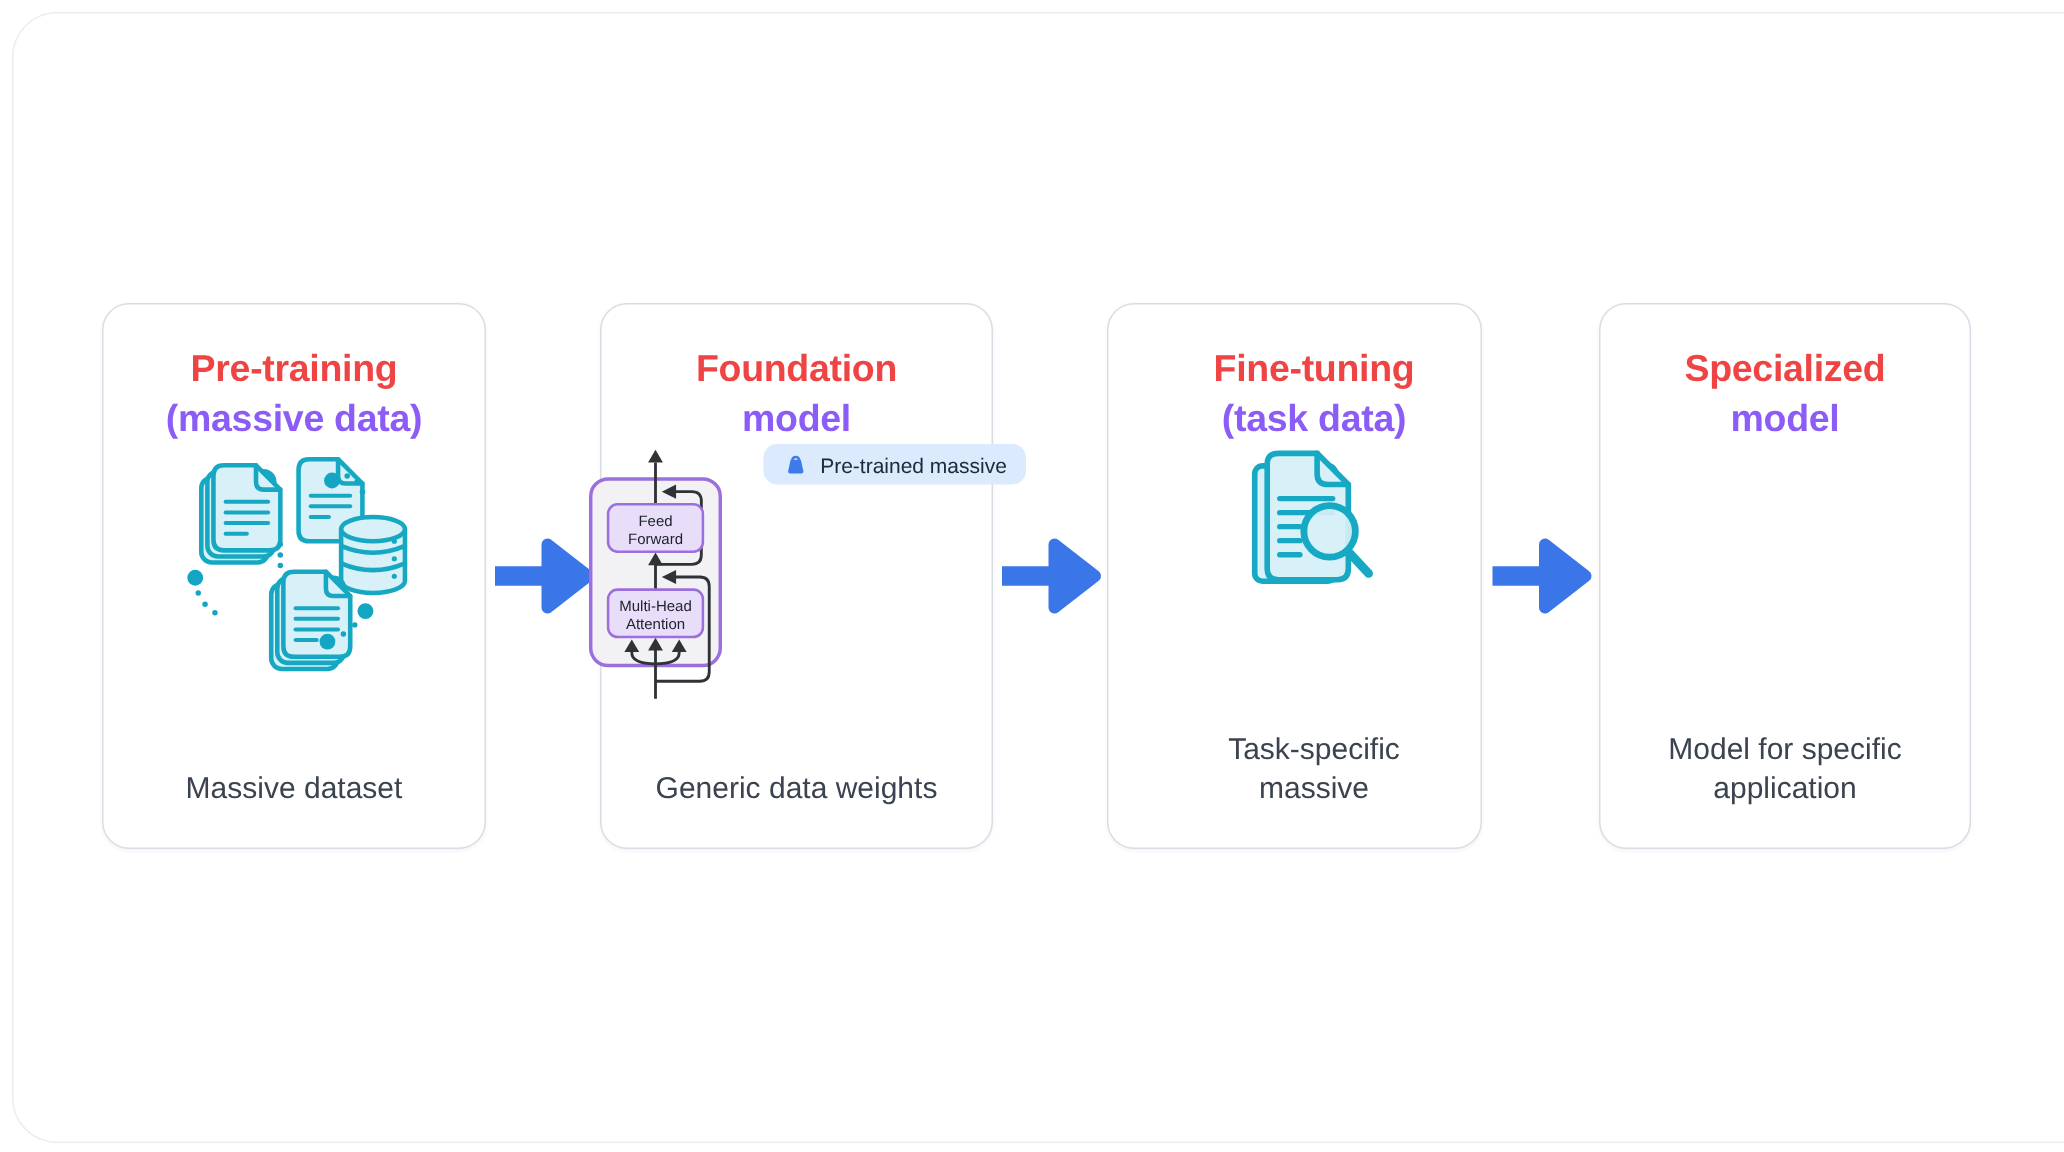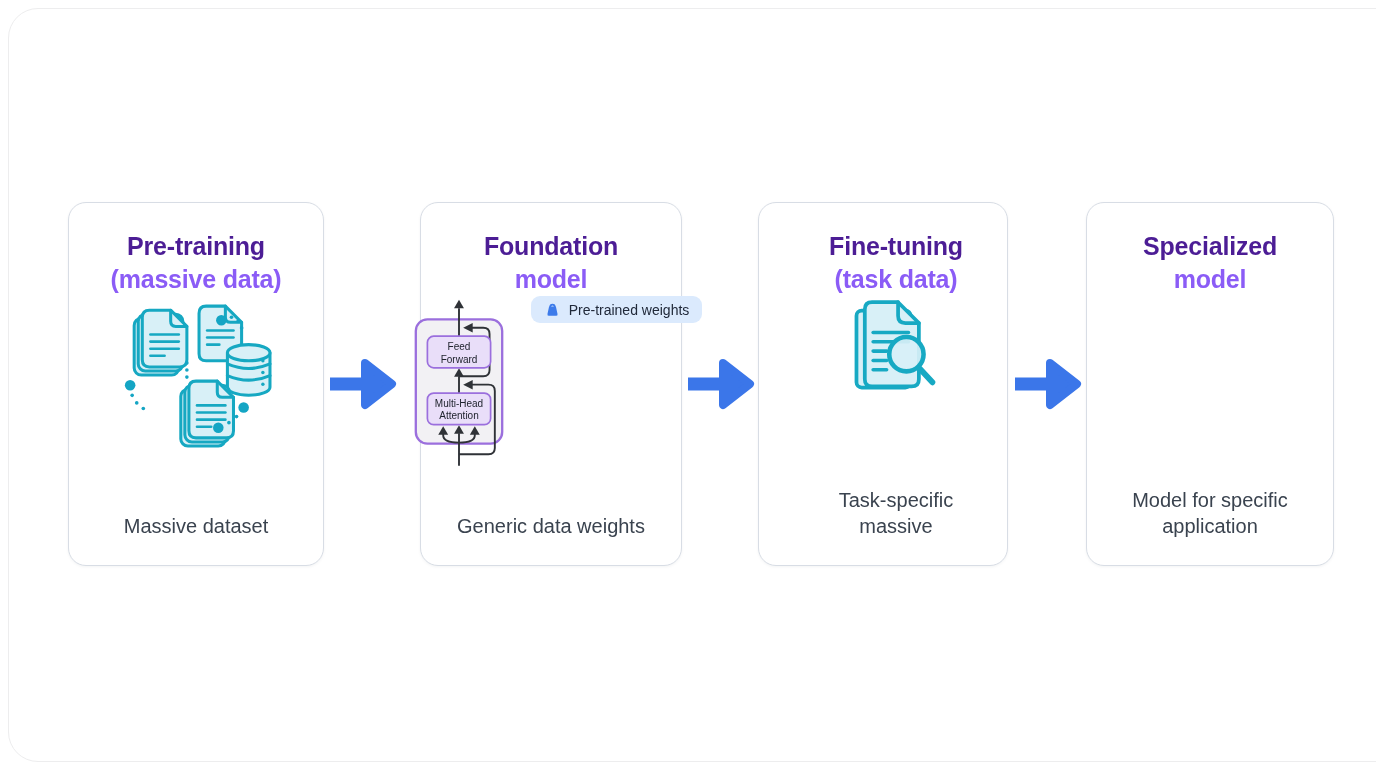--- a/index.html
+++ b/index.html
@@ -17,28 +17,28 @@
     position:absolute;left:68px;top:202px;
     display:flex;align-items:stretch;
   }
   .card{
     width:256px;height:364px;box-sizing:border-box;
     background:#ffffff;border:1.5px solid #d8dde5;border-radius:18px;
     box-shadow:0 1px 3px rgba(15,30,60,.05);
     display:flex;flex-direction:column;align-items:center;
     padding:27px 14px 26px;
   }
-  .card.wide{width:262px;margin-left:20px;}
+  .card.wide{width:262px;}
   .card.w3{width:250px;padding-left:40px;}
   .card.w4{width:248px;}
   .card-title{
     text-align:center;font-weight:bold;font-size:25px;line-height:33px;
     letter-spacing:-0.2px;
   }
-  .title-accent{color:#4c1d95;display:block;}
+  .title-accent{color:#ef4444;display:block;}
   .title-dark{color:#8b5cf6;display:block;}
   .icon-area{
     flex:1;display:flex;
     align-items:flex-start;justify-content:center;gap:13px;min-height:0;
   }
   .caption{
     margin-top:auto;text-align:center;color:#3a434f;
     font-size:20px;line-height:26px;
   }
   .caption.narrow3{max-width:150px;}
@@ -180,21 +180,21 @@
 
         <rect x="26" y="92" width="60" height="30" rx="6" fill="#e9def9" stroke="#9b6fdd" stroke-width="1.6"></rect>
         <text x="56" y="105.5" text-anchor="middle" font-size="9.5" fill="#20242e"><tspan>Multi-Head</tspan></text>
         <text x="56" y="117" text-anchor="middle" font-size="9.5" fill="#20242e"><tspan>Attention</tspan></text>
       </svg>
       <div class="badge">
         <svg width="17" height="17" viewBox="0 0 24 24">
           <path d="M8.8 8.5 a3.2 3.4 0 0 1 6.4 0" fill="none" stroke="#3d7bea" stroke-width="2.4"></path>
           <path d="M7.2 7.8 h9.6 l2.3 10.4 a2.2 2.2 0 0 1 -2.2 2.6 h-9.8 a2.2 2.2 0 0 1 -2.2 -2.6 z" fill="#3d7bea"></path>
         </svg>
-        <span>Pre-trained weights</span>
+        <span>Pre-trained massive</span>
       </div>
     </div>
     <div class="caption">Generic data weights</div>
   </div>
 
   <div class="gap">
     <svg width="72" height="64" viewBox="0 0 72 64">
       <path d="M4 32 H42" stroke="#3b76e9" stroke-width="13" stroke-linecap="butt" fill="none"></path>
       <path d="M39 11 L66 32 L39 53 Z" fill="#3b76e9" stroke="#3b76e9" stroke-width="8" stroke-linejoin="round"></path>
     </svg>

